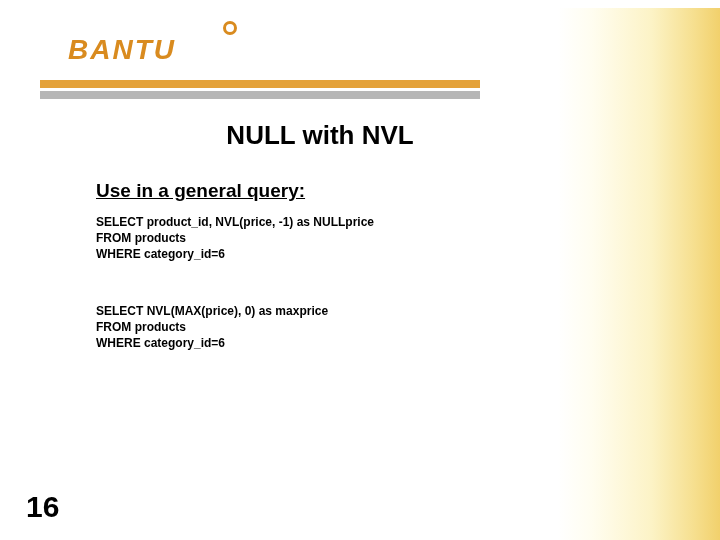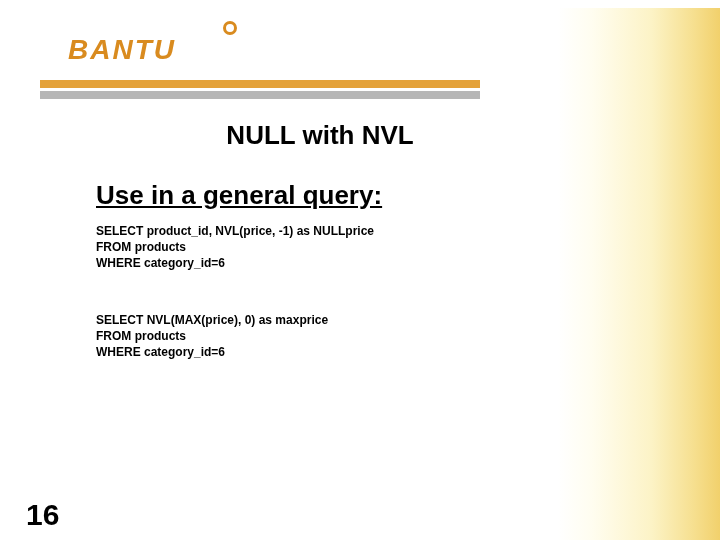--- a/index.html
+++ b/index.html
@@ -73,35 +73,35 @@
   }
   .content {
     position: absolute;
     top: 160px; left: 76px; width: 580px;
     color: #000;
   }
   .sect {
     margin-bottom: 24px;
   }
   .subhead {
-    font-size: 26px;
+    font-size: 19px;
     font-weight: 700;
     text-decoration: underline;
     margin-bottom: 4px;
   }
   .codeblk {
     font-size: 12px;
     font-weight: 700;
     line-height: 1.35;
     white-space: pre-line;
     font-family: Arial, Helvetica, sans-serif;
   }
   .pagenum {
     position: absolute;
-    left: 14px; bottom: 12px;
+    left: 14px; bottom: 20px;
     font-size: 30px;
     font-weight: 700;
     color: #000;
   }
 </style>
 </head>
 <body>
 
 <div class="slide">
   <div class="rightband"></div>

